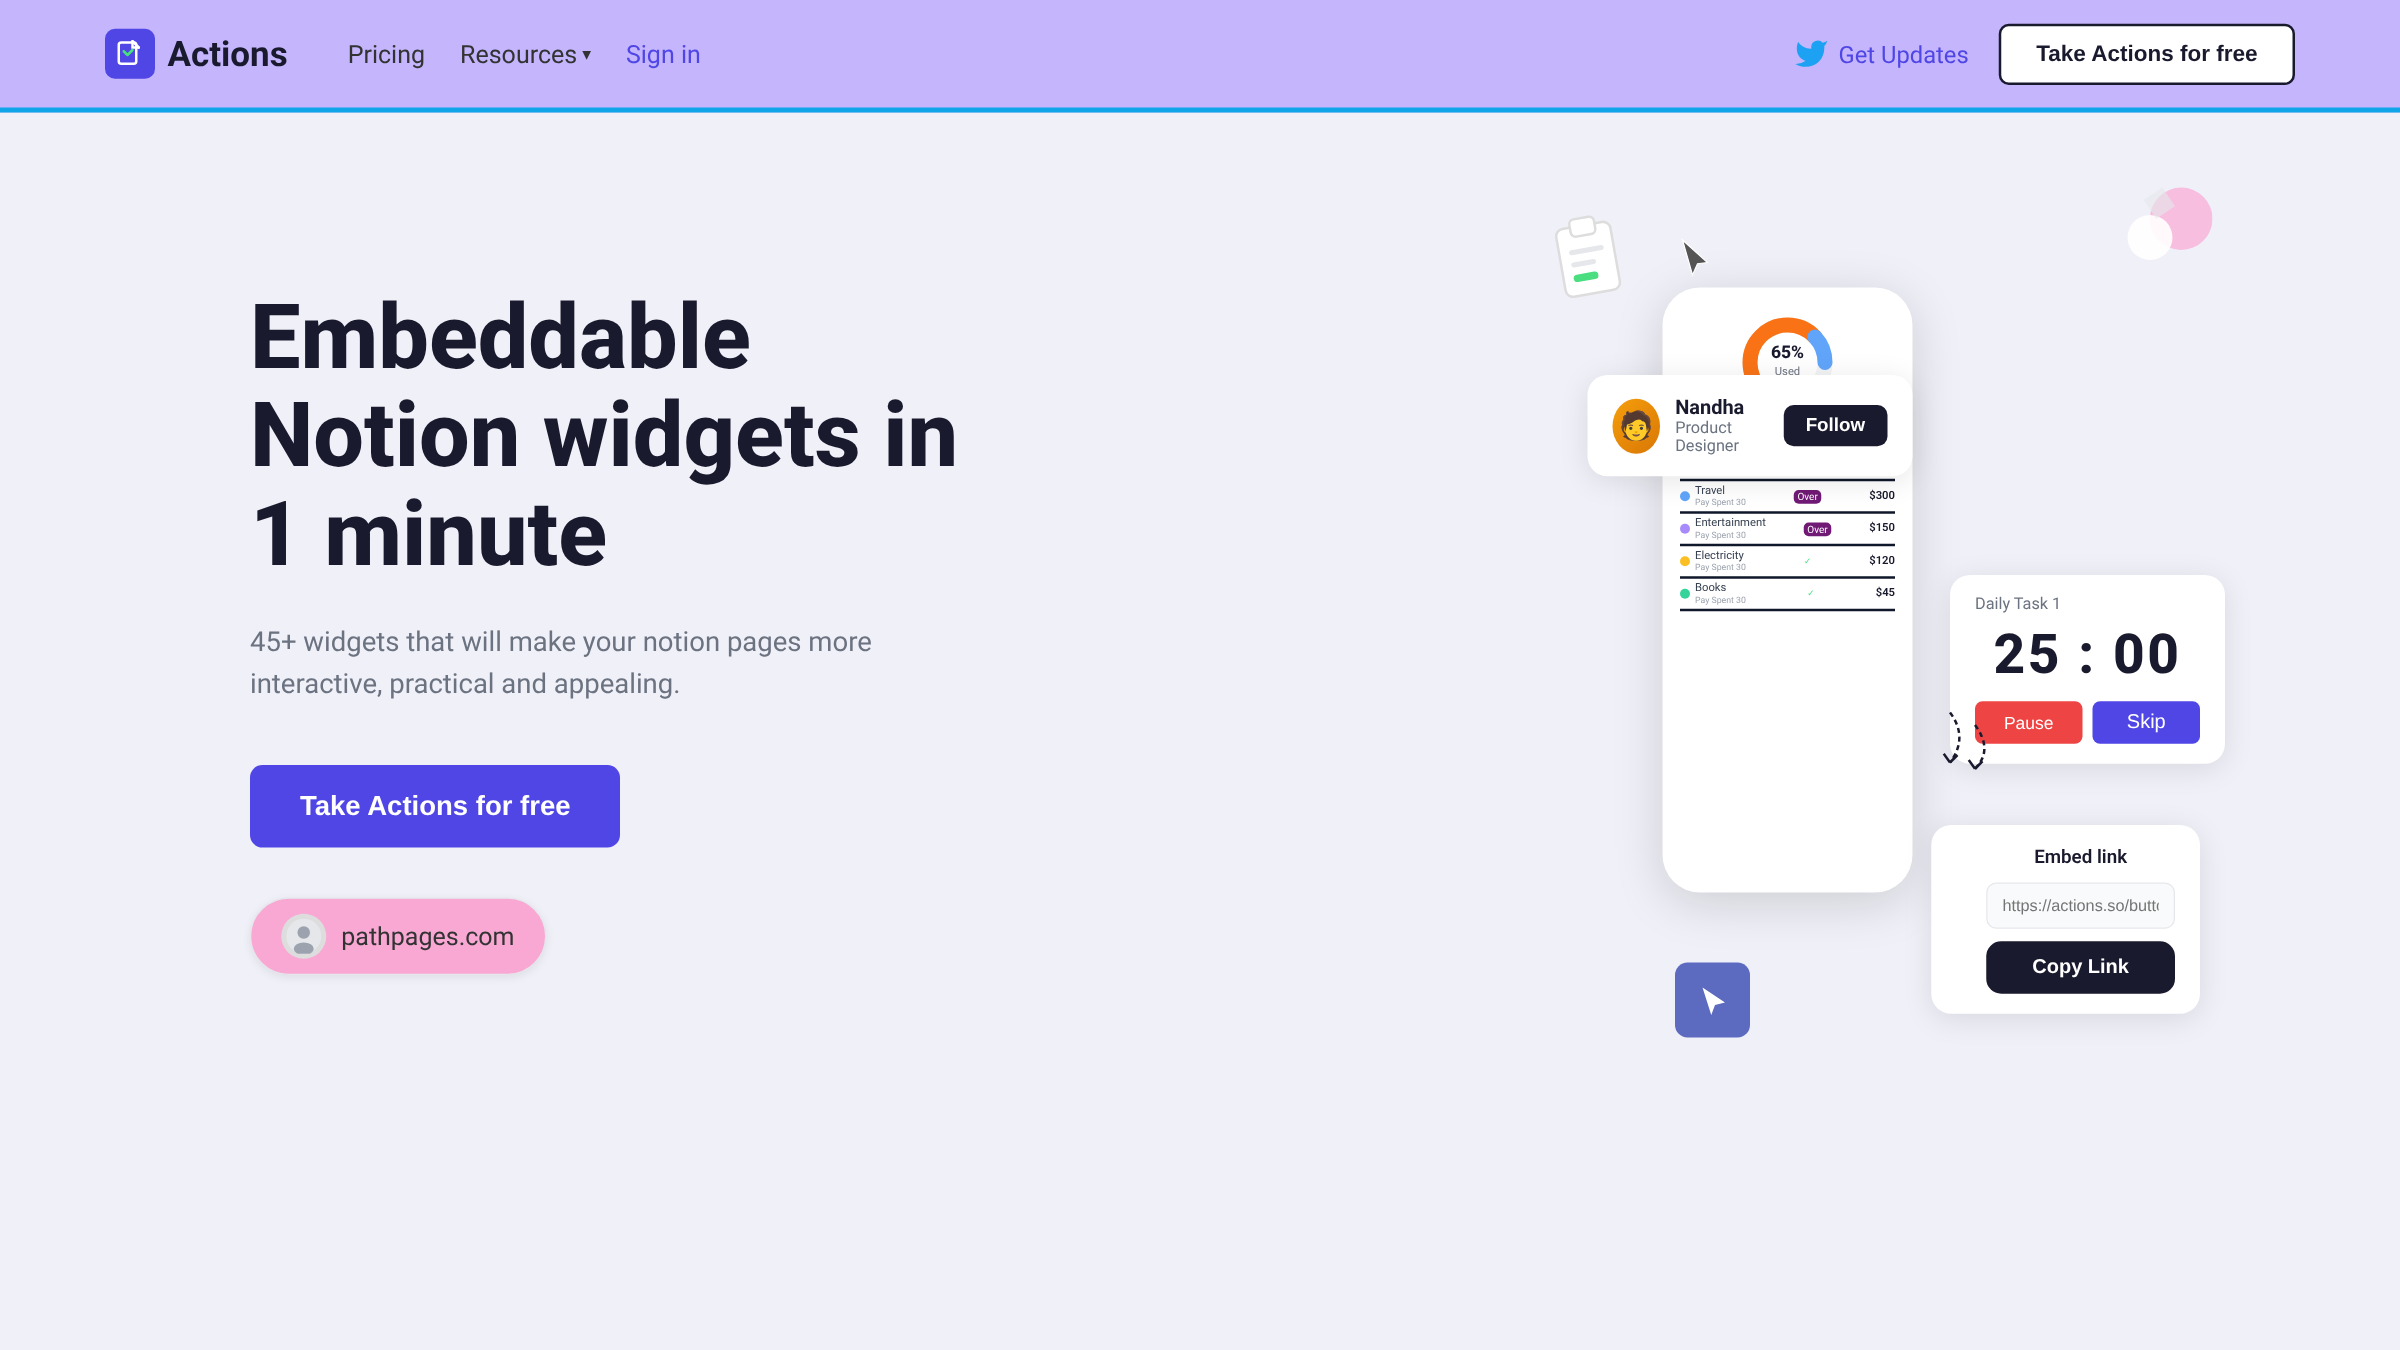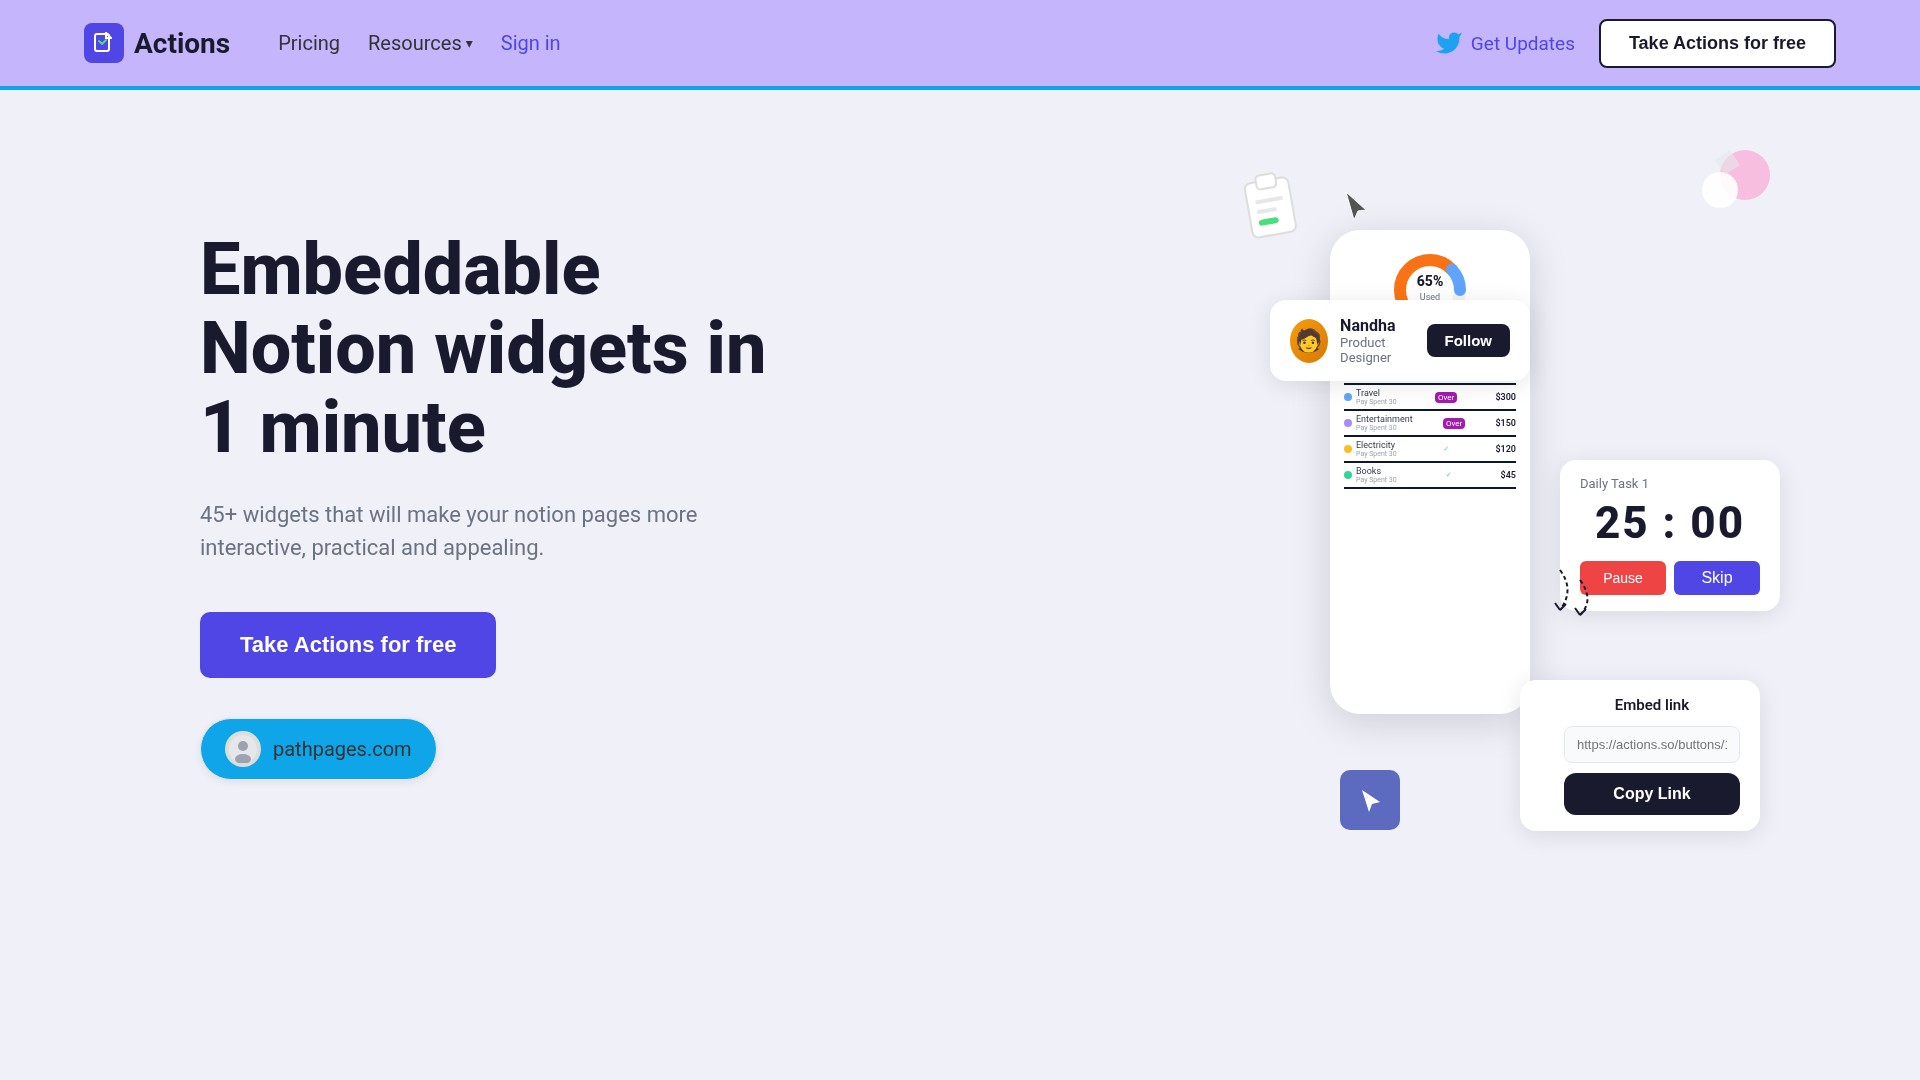--- a/index.html
+++ b/index.html
@@ -136,21 +136,21 @@
       border-radius: 10px;
       border: none;
       cursor: pointer;
       display: inline-block;
       margin-bottom: 40px;
     }
     .pathpages-badge {
       display: inline-flex;
       align-items: center;
       gap: 12px;
-      background: #0ea5e9;
+      background: #f9a8d4;
       border: 1px solid #e5e7eb;
       border-radius: 50px;
       padding: 12px 24px;
       font-size: 20px;
       color: #333;
       box-shadow: 0 2px 8px rgba(0,0,0,0.08);
     }
     .pathpages-avatar {
       width: 36px;
       height: 36px;
@@ -265,23 +265,23 @@
       border: none;
       border-radius: 6px;
       padding: 8px 18px;
       font-size: 16px;
       cursor: pointer;
       flex: 1;
     }
 
     
     .embed-card {
-      top: 590px;
+      top: 570px;
       right: 100px;
-      width: 240px;
+      width: 215px;
       padding-left: 44px;
     }
     .embed-title {
       font-size: 15px;
       font-weight: 600;
       color: #1a1a2e;
       margin-bottom: 12px;
       text-align: center;
     }
     .embed-input {
@@ -351,21 +351,21 @@
     .budget-dot {
       width: 8px;
       height: 8px;
       border-radius: 50%;
     }
     .budget-category {
       font-size: 9px;
       color: #374151;
     }
     .budget-badge {
-      background: #a21caf;
+      background: #701a75;
       color: #fff;
       border-radius: 4px;
       padding: 1px 3px;
       font-size: 8px;
     }
     .budget-amount {
       font-size: 9px;
       font-weight: 600;
       color: #1a1a2e;
     }

